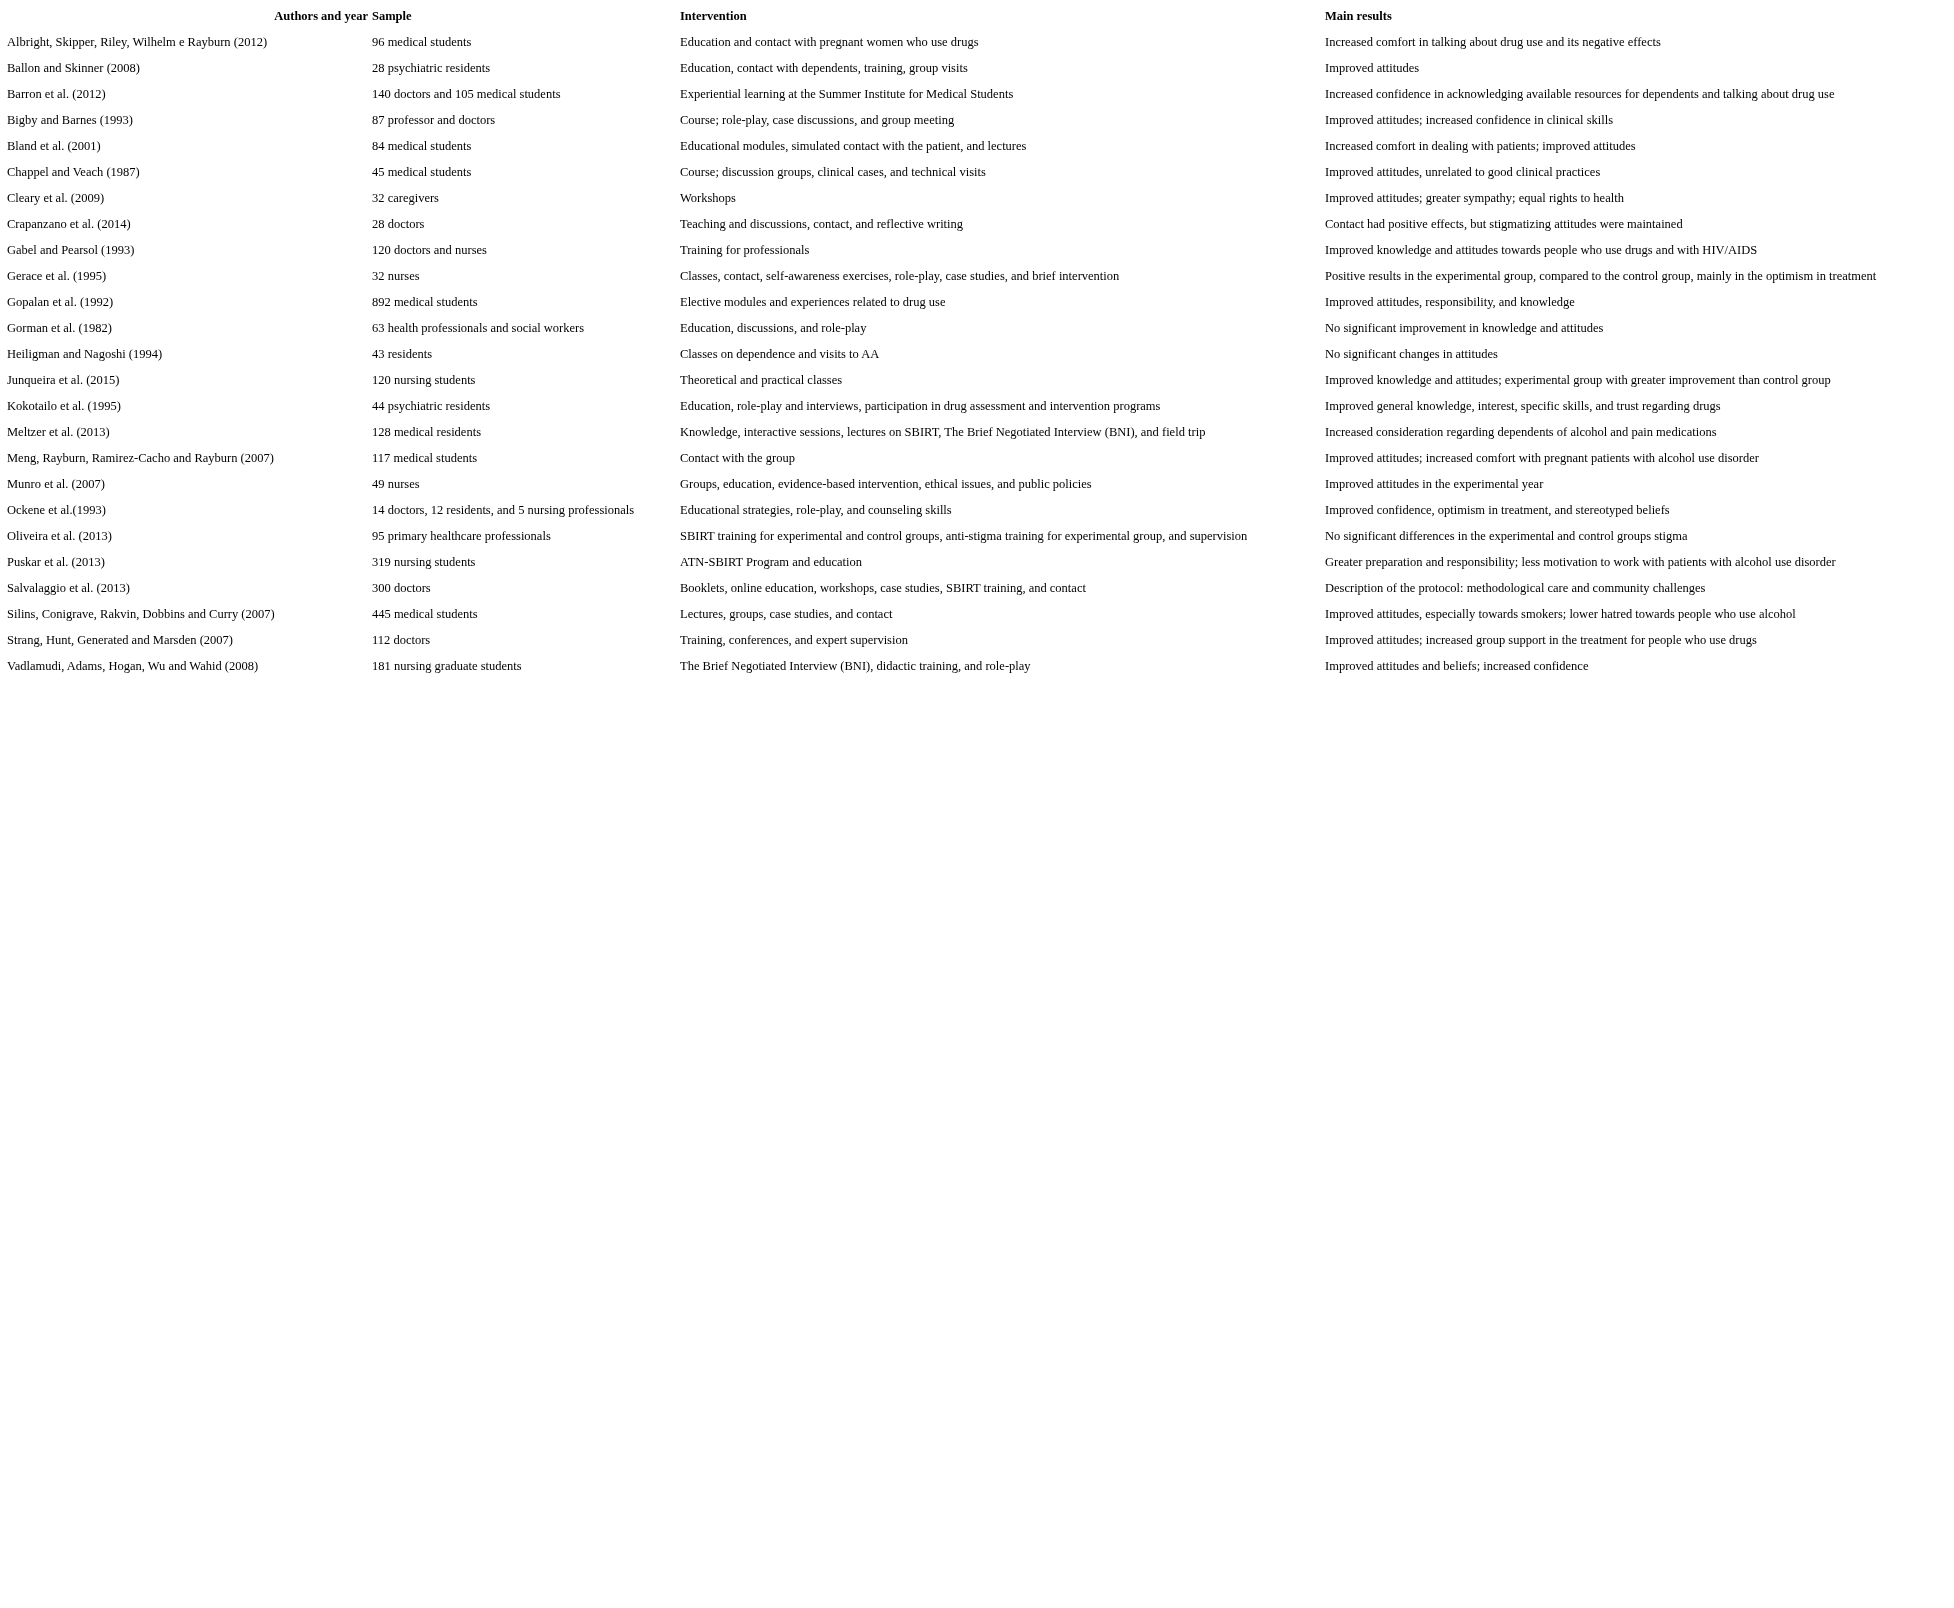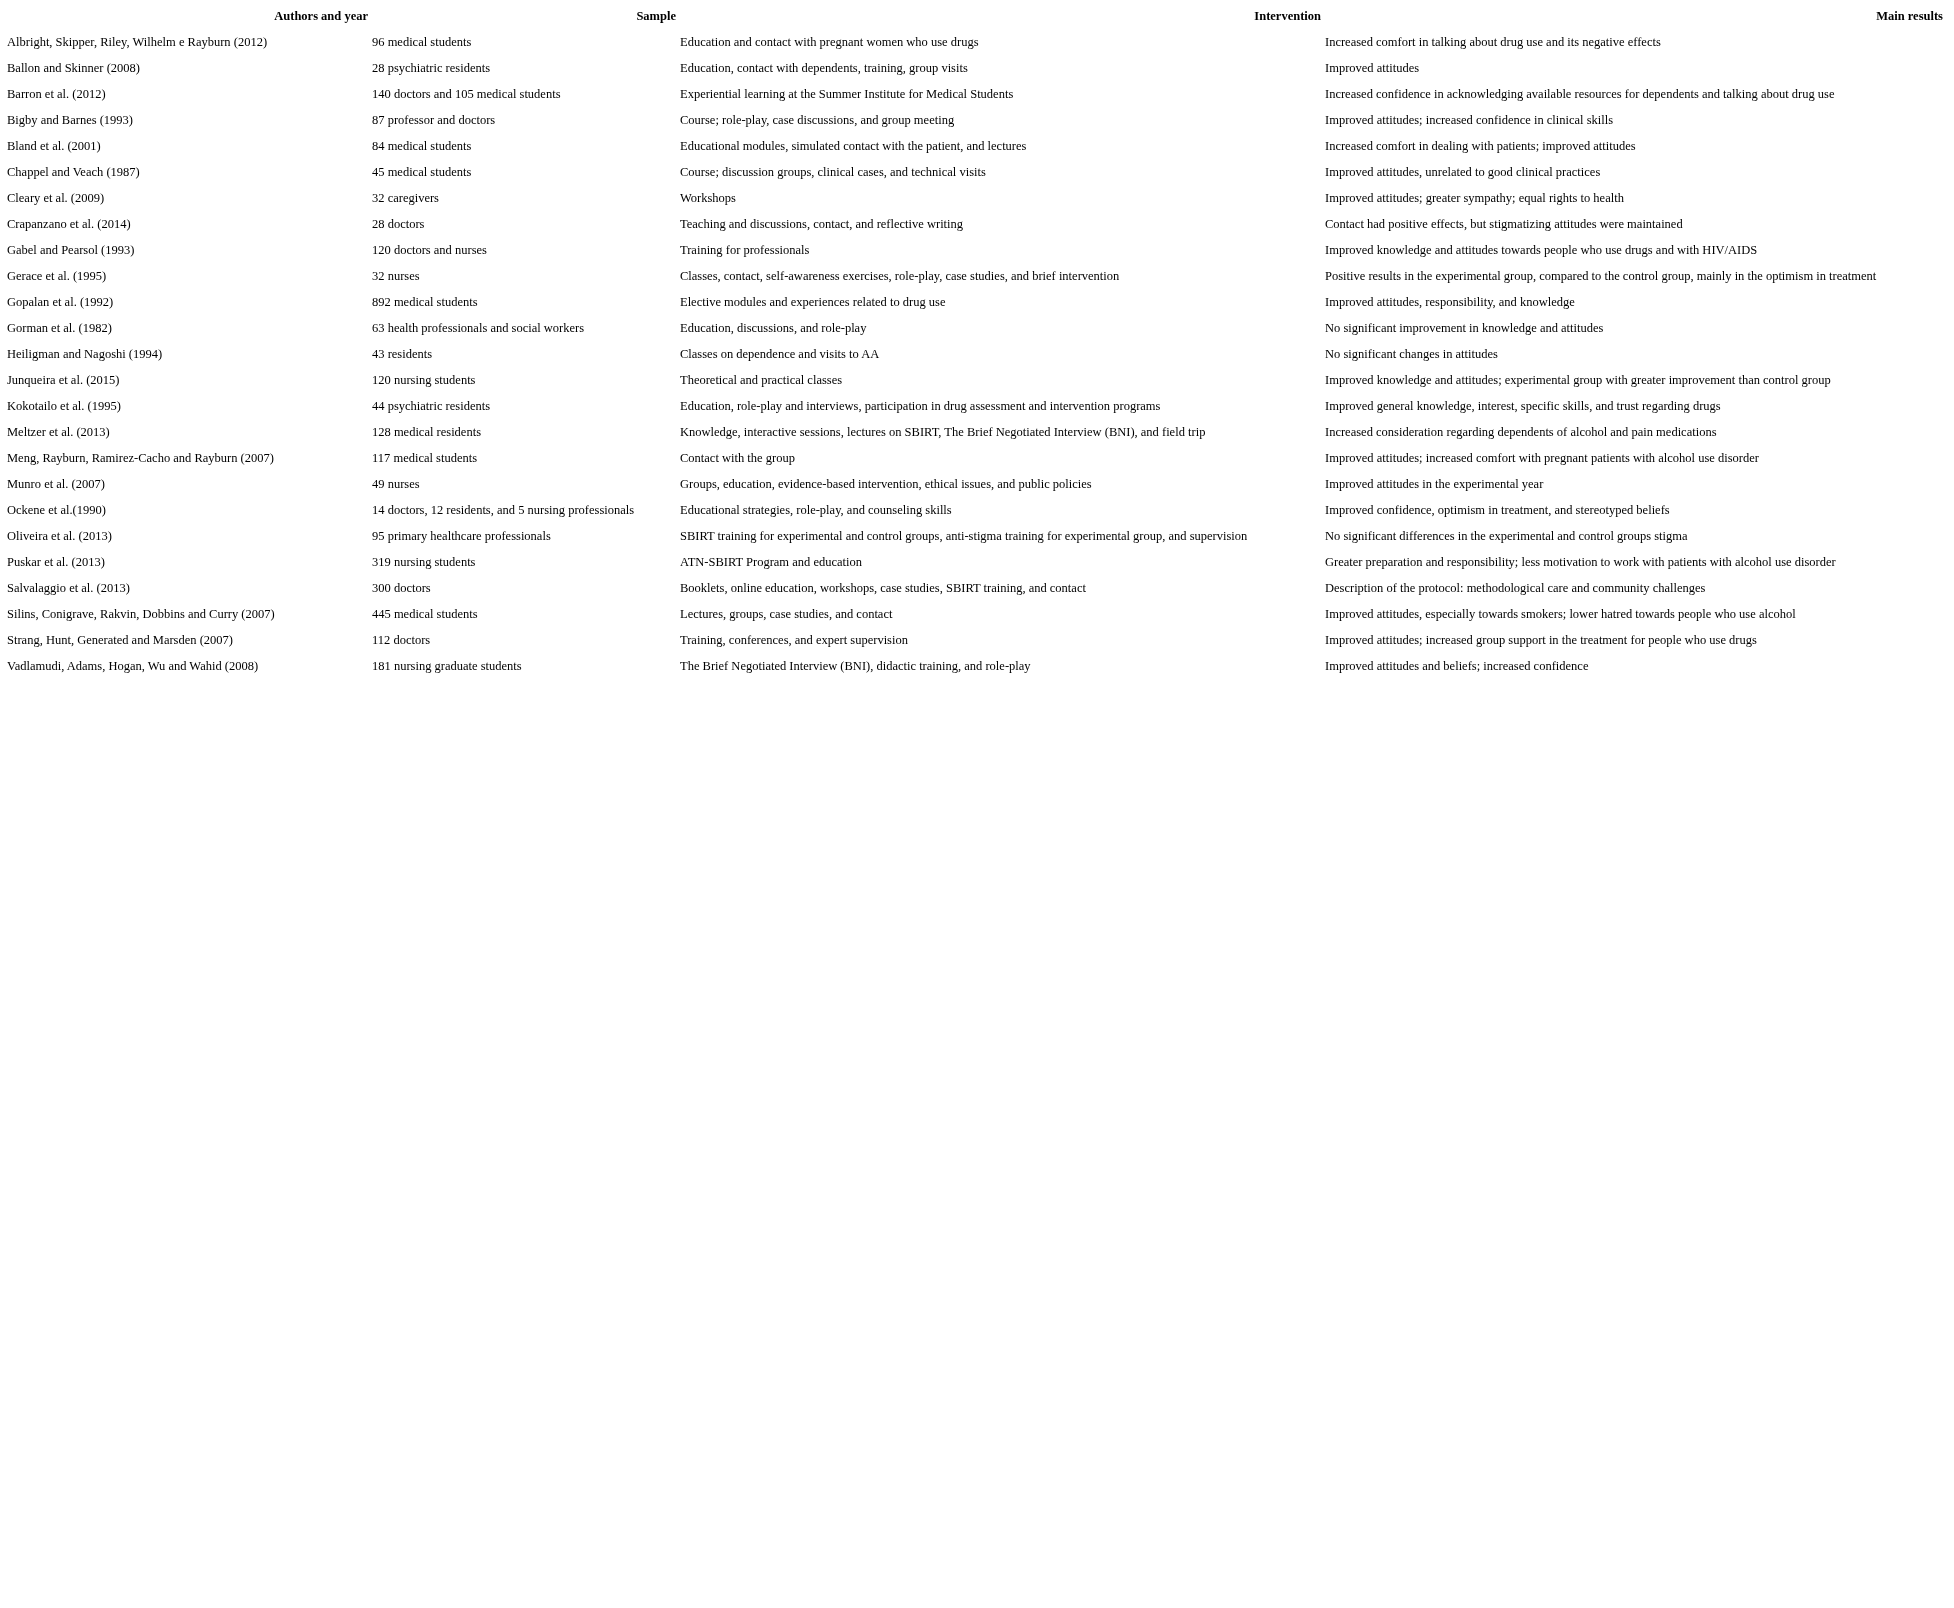--- a/index.html
+++ b/index.html
@@ -16,21 +16,21 @@
       color: #000000;
     }
     table.data-table {
       border-collapse: separate;
       border-spacing: 2px;
       margin: 2px 0 0 4px;
       white-space: nowrap;
     }
     table.data-table th {
       font-weight: bold;
-      text-align: right;
+      text-align: left;
       height: 23px;
       padding: 1px 1px 0 1px;
       vertical-align: middle;
     }
     table.data-table th.left {
       text-align: right;
     }
     table.data-table td {
       text-align: left;
       height: 23px;
@@ -163,21 +163,21 @@
         <td>Contact with the group</td>
         <td>Improved attitudes; increased comfort with pregnant patients with alcohol use disorder</td>
       </tr>
       <tr>
         <td>Munro et al. (2007)</td>
         <td>49 nurses</td>
         <td>Groups, education, evidence-based intervention, ethical issues, and public policies</td>
         <td>Improved attitudes in the experimental year</td>
       </tr>
       <tr>
-        <td>Ockene et al.(1990)</td>
+        <td>Ockene et al.(1993)</td>
         <td>14 doctors, 12 residents, and 5 nursing professionals</td>
         <td>Educational strategies, role-play, and counseling skills</td>
         <td>Improved confidence, optimism in treatment, and stereotyped beliefs</td>
       </tr>
       <tr>
         <td>Oliveira et al. (2013)</td>
         <td>95 primary healthcare professionals</td>
         <td>SBIRT training for experimental and control groups, anti-stigma training for experimental group, and supervision</td>
         <td>No significant differences in the experimental and control groups stigma</td>
       </tr>

